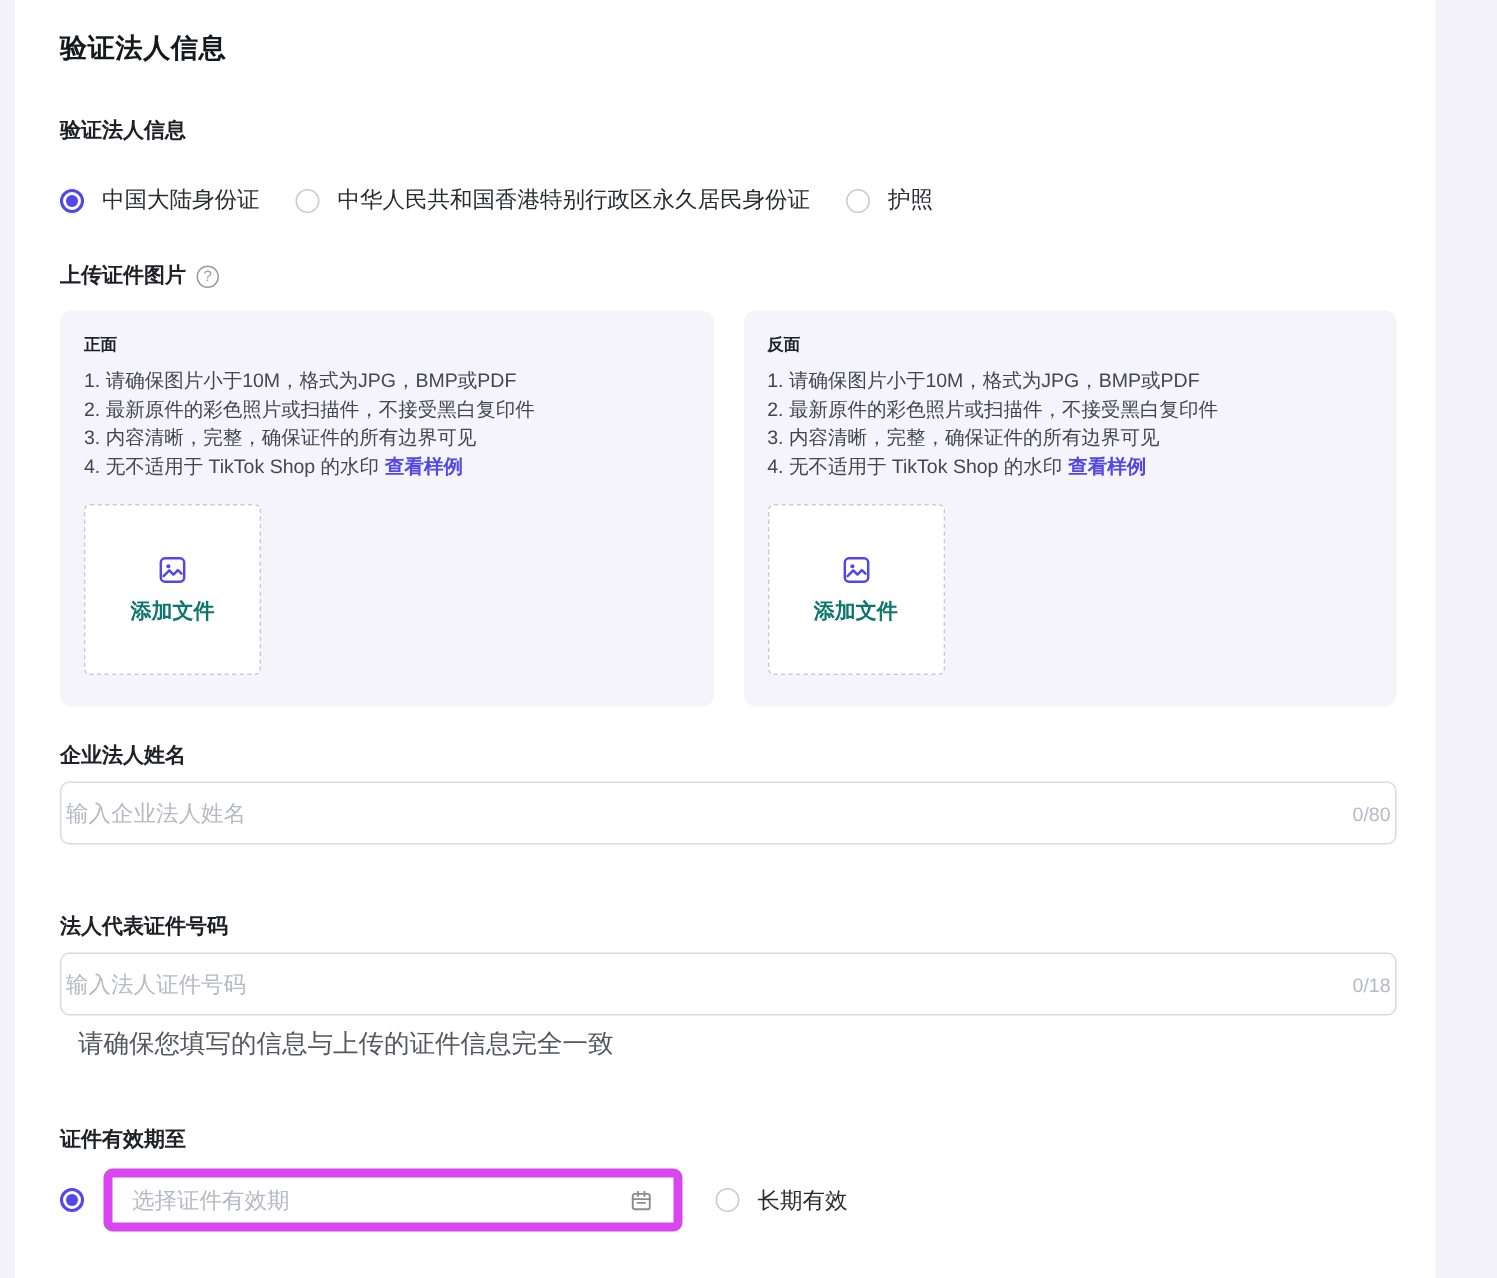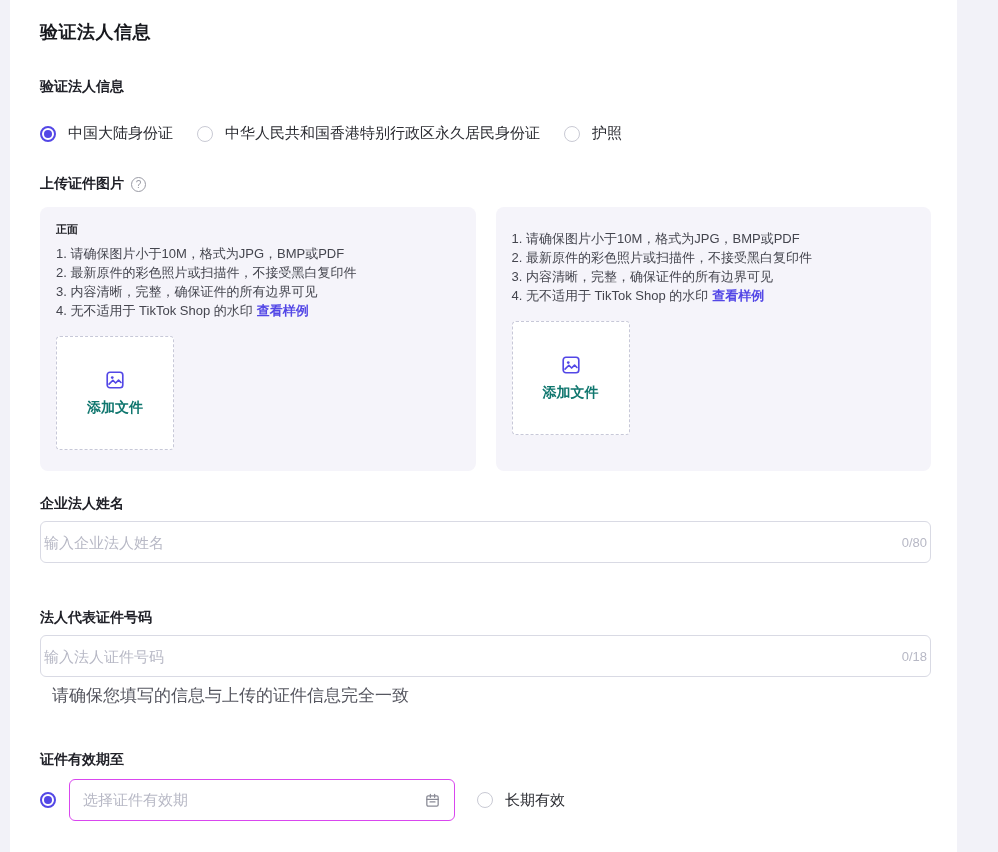--- a/index.html
+++ b/index.html
@@ -57,21 +57,21 @@
   }
   .input-box input {
     flex: 1; border: none; outline: none; font-size: 15px; color: #2a2b31;
     font-family: "Liberation Sans", "DejaVu Sans", sans-serif; background: transparent;
   }
   .input-box input::placeholder { color: #b7b8c5; opacity: 1; }
   .counter { font-size: 13px; color: #b7b8c5; margin-left: 10px; }
   .helper { margin-top: 7px; margin-left: 12px; font-size: 17px; color: #55565f; }
   .validity-row { margin-top: 10px; display: flex; align-items: center; }
   .date-box {
-    margin-left: 13px; width: 386px; height: 42px; border: 1px solid #d946ef;
+    margin-left: 13px; width: 386px; height: 42px; border: 6px solid #d946ef;
     border-radius: 6px; background: #fff; display: flex; align-items: center;
     padding: 0 13px; cursor: pointer;
   }
   .date-box .ph { flex: 1; font-size: 15px; color: #b7b8c5; }
   .longterm { margin-left: 22px; }
 </style>
 </head>
 <body>
 
 <div class="panel">
@@ -116,20 +116,21 @@
         <svg width="22" height="22" viewBox="0 0 24 24" fill="none" stroke="#5347e6" stroke-width="1.8" stroke-linecap="round" stroke-linejoin="round">
           <rect x="3.5" y="3.5" width="17" height="17" rx="3"></rect>
           <circle cx="9" cy="9.3" r="1.5" fill="#5347e6" stroke="none"></circle>
           <path d="M5.5 16.5 l4.2-4.2 3 3 3.2-3.2 2.6 2.6"></path>
         </svg>
         <span class="add-label">添加文件</span>
       </div>
     </div>
 
     <div class="card">
+      <div class="card-title">反面</div>
       <div class="rules">
         <div class="rule">1. 请确保图片小于10M，格式为JPG，BMP或PDF</div>
         <div class="rule">2. 最新原件的彩色照片或扫描件，不接受黑白复印件</div>
         <div class="rule">3. 内容清晰，完整，确保证件的所有边界可见</div>
         <div class="rule">
           <span>4. 无不适用于 TikTok Shop 的水印</span><span class="link">查看样例</span>
         </div>
       </div>
       <div class="dropzone">
         <svg width="22" height="22" viewBox="0 0 24 24" fill="none" stroke="#5347e6" stroke-width="1.8" stroke-linecap="round" stroke-linejoin="round">

